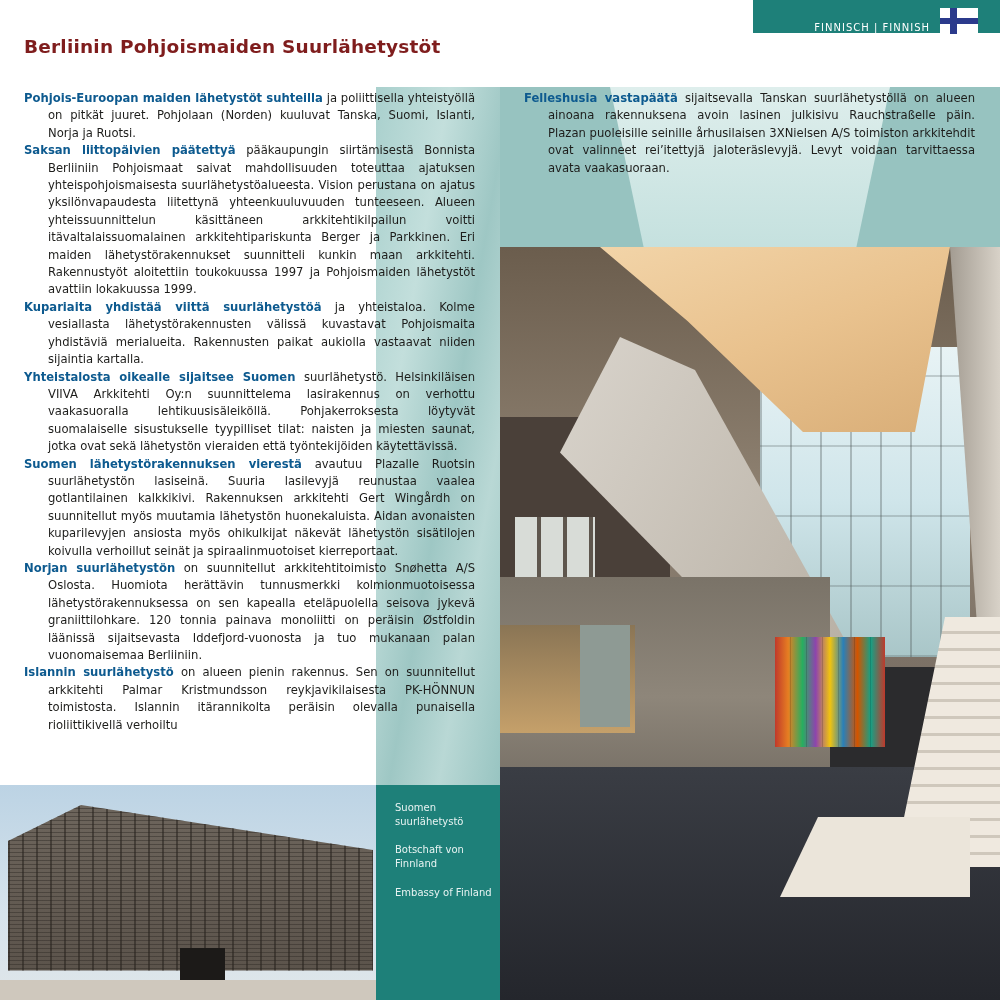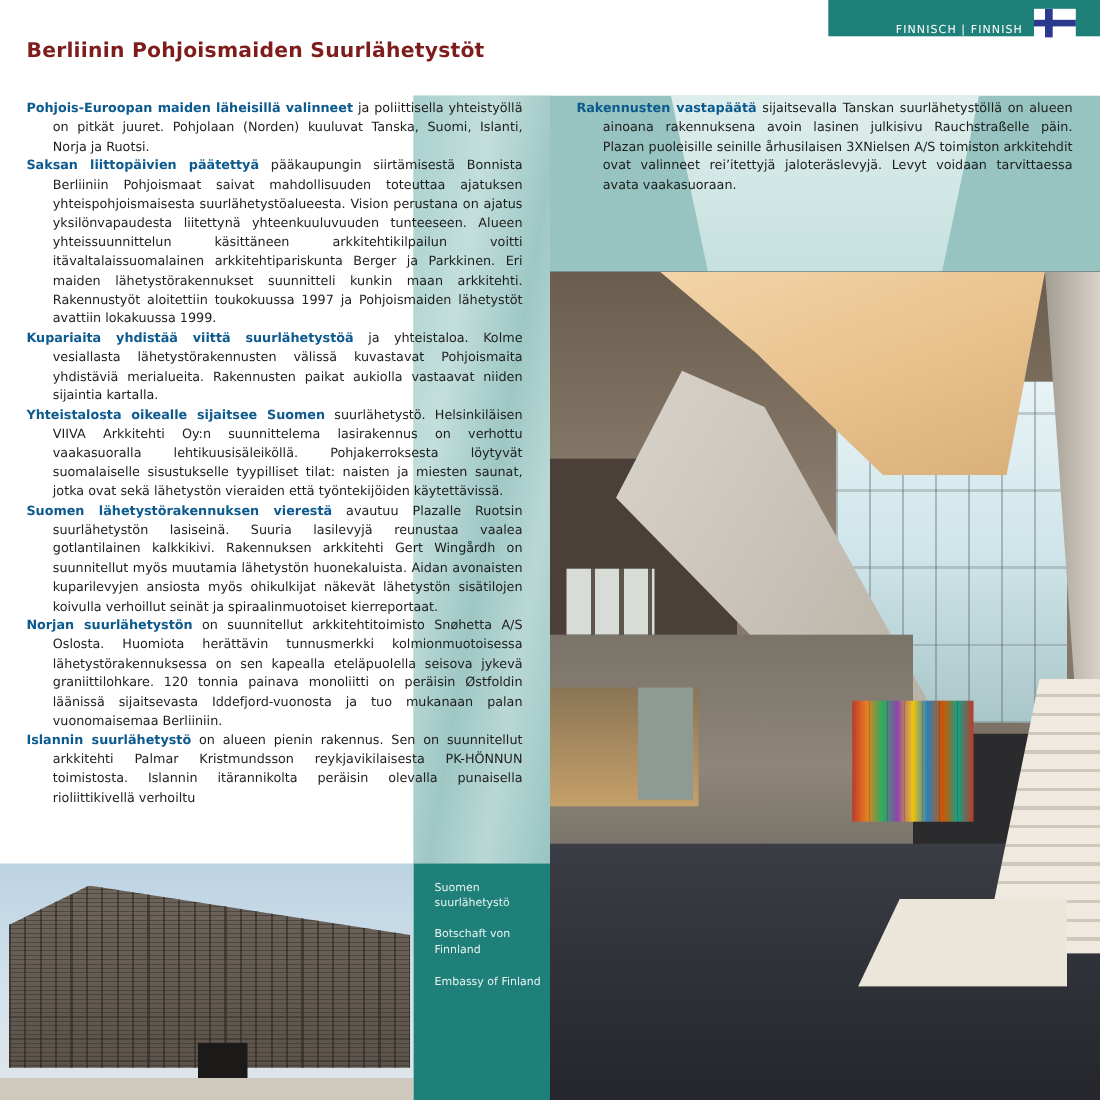--- a/index.html
+++ b/index.html
@@ -94,31 +94,31 @@
   <div class="pi-concrete"></div>
   <div class="pi-floor"></div>
   <div class="pi-door"></div>
   <div class="pi-door-glass"></div>
   <div class="pi-artwall"></div>
   <div class="pi-stairs"></div>
   <div class="pi-landing"></div>
 </div>
 
 <div class="col col-left">
-  <p class="para"><span class="lead">Pohjois-Euroopan maiden läheisillä valinneet</span><span> ja poliittisella yhteistyöllä on pitkät juuret. Pohjolaan (Norden) kuuluvat Tanska, Suomi, Islanti, Norja ja Ruotsi.</span></p>
+  <p class="para"><span class="lead">Pohjois-Euroopan maiden lähetystöt suhteilla</span><span> ja poliittisella yhteistyöllä on pitkät juuret. Pohjolaan (Norden) kuuluvat Tanska, Suomi, Islanti, Norja ja Ruotsi.</span></p>
   <p class="para"><span class="lead">Saksan liittopäivien päätettyä</span><span> pääkaupungin siirtämisestä Bonnista Berliiniin Pohjoismaat saivat mahdollisuuden toteuttaa ajatuksen yhteispohjoismai­sesta suurlähetystöalueesta. Vision perustana on ajatus yksilönvapaudesta liitettynä yhteenkuuluvuuden tunteeseen. Alueen yhteissuunnittelun käsit­täneen arkkitehtikilpailun voitti itävaltalaissuomalainen arkkitehtipariskunta Berger ja Parkkinen. Eri maiden lähetystörakennukset suunnitteli kunkin maan arkkitehti. Rakennustyöt aloitettiin toukokuussa 1997 ja Pohjoismaiden lähetystöt avattiin lokakuussa 1999.</span></p>
   <p class="para"><span class="lead">Kupariaita yhdistää viittä suurlähetystöä</span><span> ja yhteistaloa. Kolme vesiallasta lähetystörakennusten välissä kuvastavat Pohjoismaita yhdistäviä merialueita. Rakennusten paikat aukiolla vastaavat niiden sijaintia kartalla.</span></p>
   <p class="para"><span class="lead">Yhteistalosta oikealle sijaitsee Suomen</span><span> suurlähetystö. Helsinkiläisen VIIVA Arkkitehti Oy:n suunnittelema lasirakennus on verhottu vaakasuoralla lehtikuusisäleiköllä. Pohjakerroksesta löytyvät suomalaiselle sisustukselle tyypilliset tilat: naisten ja miesten saunat, jotka ovat sekä lähetystön vieraiden että työntekijöiden käytettävissä.</span></p>
   <p class="para"><span class="lead">Suomen lähetystörakennuksen vierestä</span><span> avautuu Plazalle Ruotsin suurlähetystön lasiseinä. Suuria lasilevyjä reunustaa vaalea gotlantilainen kalkkikivi. Rakennuksen arkkitehti Gert Wingårdh on suunnitellut myös muutamia lähetystön huonekaluista. Aidan avonaisten kuparilevyjen ansiosta myös ohikulkijat näkevät lähetystön sisätilojen koivulla verhoillut seinät ja spiraalinmuotoiset kierreportaat.</span></p>
   <p class="para"><span class="lead">Norjan suurlähetystön</span><span> on suunnitellut arkkitehtitoimisto Snøhetta A/S Oslosta. Huomiota herättävin tunnusmerkki kolmionmuotoisessa lähetystörakennuksessa on sen kapealla eteläpuolella seisova jykevä graniittilohkare. 120 tonnia painava monoliitti on peräisin Østfoldin läänissä sijaitsevasta Iddefjord-vuonosta ja tuo mukanaan palan vuonomaisemaa Berliiniin.</span></p>
   <p class="para"><span class="lead">Islannin suurlähetystö</span><span> on alueen pienin rakennus. Sen on suunnitellut arkkitehti Palmar Kristmundsson reykjavikilaisesta PK-HÖNNUN toimistosta. Islannin itärannikolta peräisin olevalla punaisella rioliittikivellä verhoiltu</span></p>
 </div>
 
 <div class="col col-right">
-  <p class="para"><span class="lead">Rakennusten vastapäätä</span><span> sijaitsevalla Tanskan suurlähetystöllä on alueen ainoana rakennuksena avoin lasinen julkisivu Rauchstraßelle päin. Plazan puoleisille seinille århusilaisen 3XNielsen A/S toimiston arkkitehdit ovat valinneet rei’itettyjä jaloteräslevyjä. Levyt voidaan tarvittaessa avata vaakasuoraan.</span></p>
+  <p class="para"><span class="lead">Felleshusia vastapäätä</span><span> sijaitsevalla Tanskan suurlähetystöllä on alueen ainoana rakennuksena avoin lasinen julkisivu Rauchstraßelle päin. Plazan puoleisille seinille århusilaisen 3XNielsen A/S toimiston arkkitehdit ovat valinneet rei’itettyjä jaloteräslevyjä. Levyt voidaan tarvittaessa avata vaakasuoraan.</span></p>
 </div>
 
 <div class="photo-exterior">
   <div class="pe-building"></div>
   <div class="pe-entrance"></div>
   <div class="pe-ground"></div>
 </div>
 
 <div class="caption-box"></div>
 <div class="caption" style="top:801px;">Suomen suurlähetystö</div>

